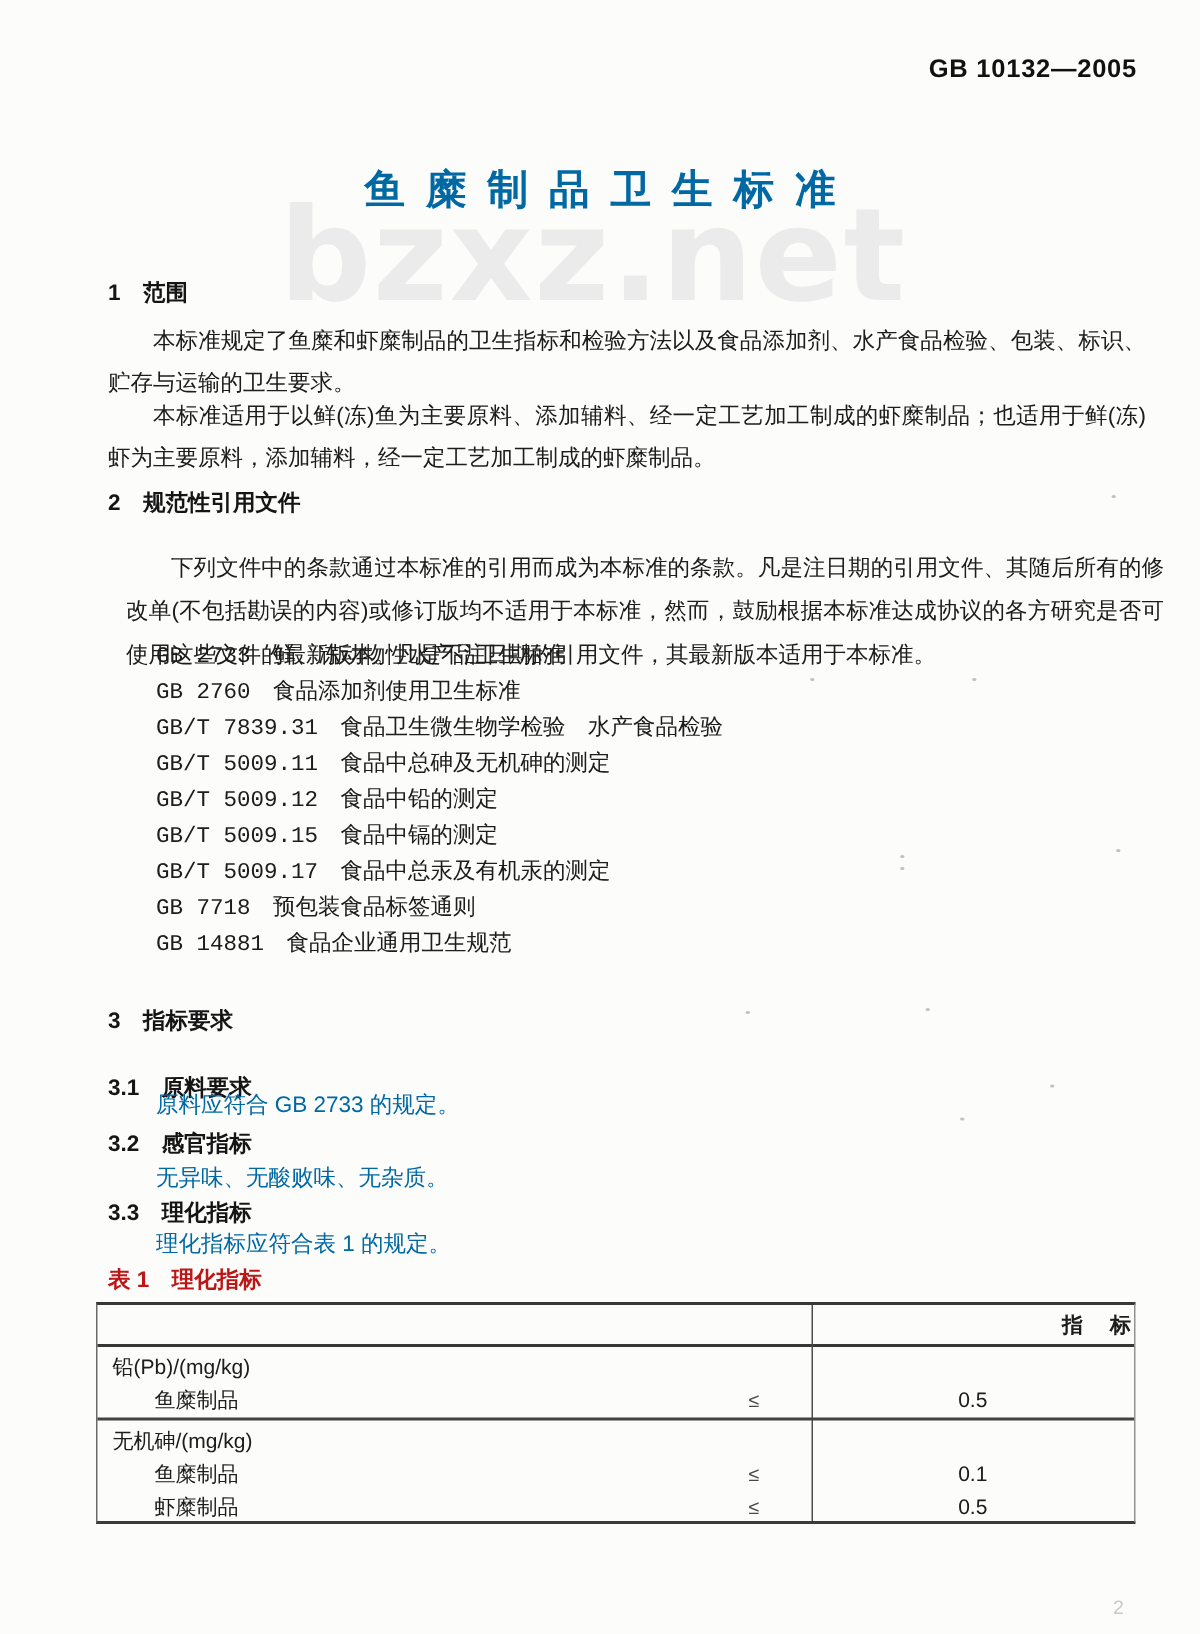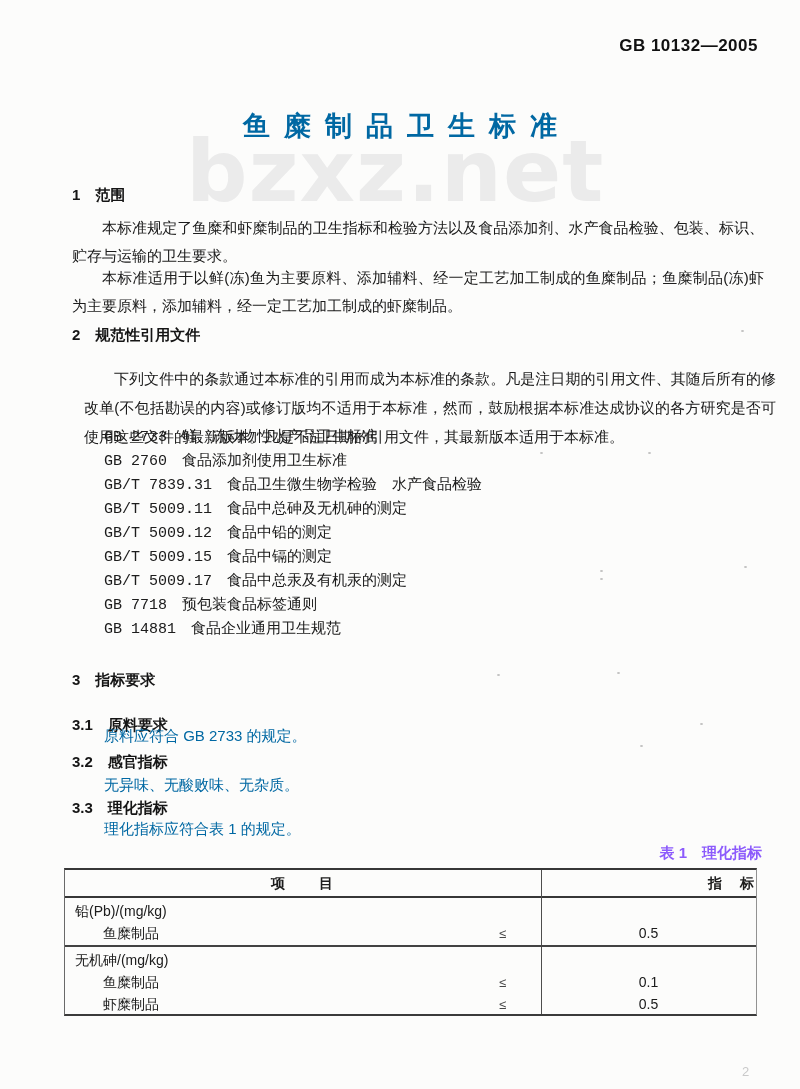--- a/index.html
+++ b/index.html
@@ -26,22 +26,22 @@
   }
   .hsec{position:absolute;left:72px;font-size:15px;font-weight:bold;color:#1a1a1a;white-space:nowrap;}
   .para{
     position:absolute;left:72px;width:692px;
     font-size:15px;line-height:28px;text-align:justify;text-indent:2em;color:#222;
   }
   .sub-text{position:absolute;left:104px;font-size:15px;color:#0369a1;white-space:nowrap;}
   .refs{position:absolute;left:104px;top:426px;font-size:15px;color:#222;font-family:Liberation Mono, monospace;}
   .ref{line-height:24px;white-space:nowrap;}
   .tbl-caption{
-    position:absolute;top:844px;left:72px;width:690px;text-align:right;
-    font-size:15px;font-weight:bold;color:#8b5cf6;
+    position:absolute;top:844px;left:72px;width:690px;text-align:left;
+    font-size:15px;font-weight:bold;color:#b91c1c;
   }
   
   .tbl{
     position:absolute;top:868px;left:64px;width:691px;height:144px;
     border-top:2px solid #3a3a3a;border-bottom:2px solid #3e3e3e;
     border-left:1px solid #6a6a6a;border-right:1px solid #919191;
     font-size:14px;color:#222;box-sizing:content-box;
   }
   .tbl .vline{position:absolute;left:476px;top:0;bottom:0;width:1px;background:#4f4f4f;}
   .t-header{display:flex;height:26px;border-bottom:2px solid #3a3a3a;font-weight:bold;}
@@ -65,21 +65,21 @@
   <div class="watermark">bzxz.net</div>
 
   <div class="content">
 
     <div class="docnum">GB 10132—2005</div>
 
     <div class="title">鱼糜制品卫生标准</div>
 
     <div class="hsec" style="top:186px;">1　范围</div>
     <div class="para" style="top:214px;">本标准规定了鱼糜和虾糜制品的卫生指标和检验方法以及食品添加剂、水产食品检验、包装、标识、贮存与运输的卫生要求。</div>
-    <div class="para" style="top:264px;">本标准适用于以鲜(冻)鱼为主要原料、添加辅料、经一定工艺加工制成的鱼糜制品；鱼糜制品(冻)虾为主要原料，添加辅料，经一定工艺加工制成的虾糜制品。</div>
+    <div class="para" style="top:264px;">本标准适用于以鲜(冻)鱼为主要原料、添加辅料、经一定工艺加工制成的虾糜制品；也适用于鲜(冻)虾为主要原料，添加辅料，经一定工艺加工制成的虾糜制品。</div>
 
     <div class="hsec" style="top:326px;">2　规范性引用文件</div>
     <div class="para" style="top:364px;line-height:29px;margin-left:12px;">下列文件中的条款通过本标准的引用而成为本标准的条款。凡是注日期的引用文件、其随后所有的修改单(不包括勘误的内容)或修订版均不适用于本标准，然而，鼓励根据本标准达成协议的各方研究是否可使用这些文件的最新版本。凡是不注日期的引用文件，其最新版本适用于本标准。</div>
 
     <div class="refs">
       <div class="ref">GB 2733　鲜、冻动物性水产品卫生标准</div>
       <div class="ref">GB 2760　食品添加剂使用卫生标准</div>
       <div class="ref">GB/T 7839.31　食品卫生微生物学检验　水产食品检验</div>
       <div class="ref">GB/T 5009.11　食品中总砷及无机砷的测定</div>
       <div class="ref">GB/T 5009.12　食品中铅的测定</div>
@@ -95,21 +95,20 @@
     <div class="hsec" style="top:753px;">3.2　感官指标</div>
     <div class="sub-text" style="top:776px;">无异味、无酸败味、无杂质。</div>
     <div class="hsec" style="top:799px;">3.3　理化指标</div>
     <div class="sub-text" style="top:820px;">理化指标应符合表 1 的规定。</div>
 
     <div class="tbl-caption">表 1　理化指标</div>
 
     <div class="tbl">
       <div class="vline"></div>
       <div class="t-header">
-        <div class="c1">项　　目</div>
         <div class="c2">指　标</div>
       </div>
       <div class="t-body">
         <div class="g-label">铅(Pb)/(mg/kg)</div>
         <div class="t-row">
           <span>鱼糜制品</span>
           <span class="t-le">≤</span>
           <span class="t-val">0.5</span>
         </div>
         <div class="t-sep"></div>

